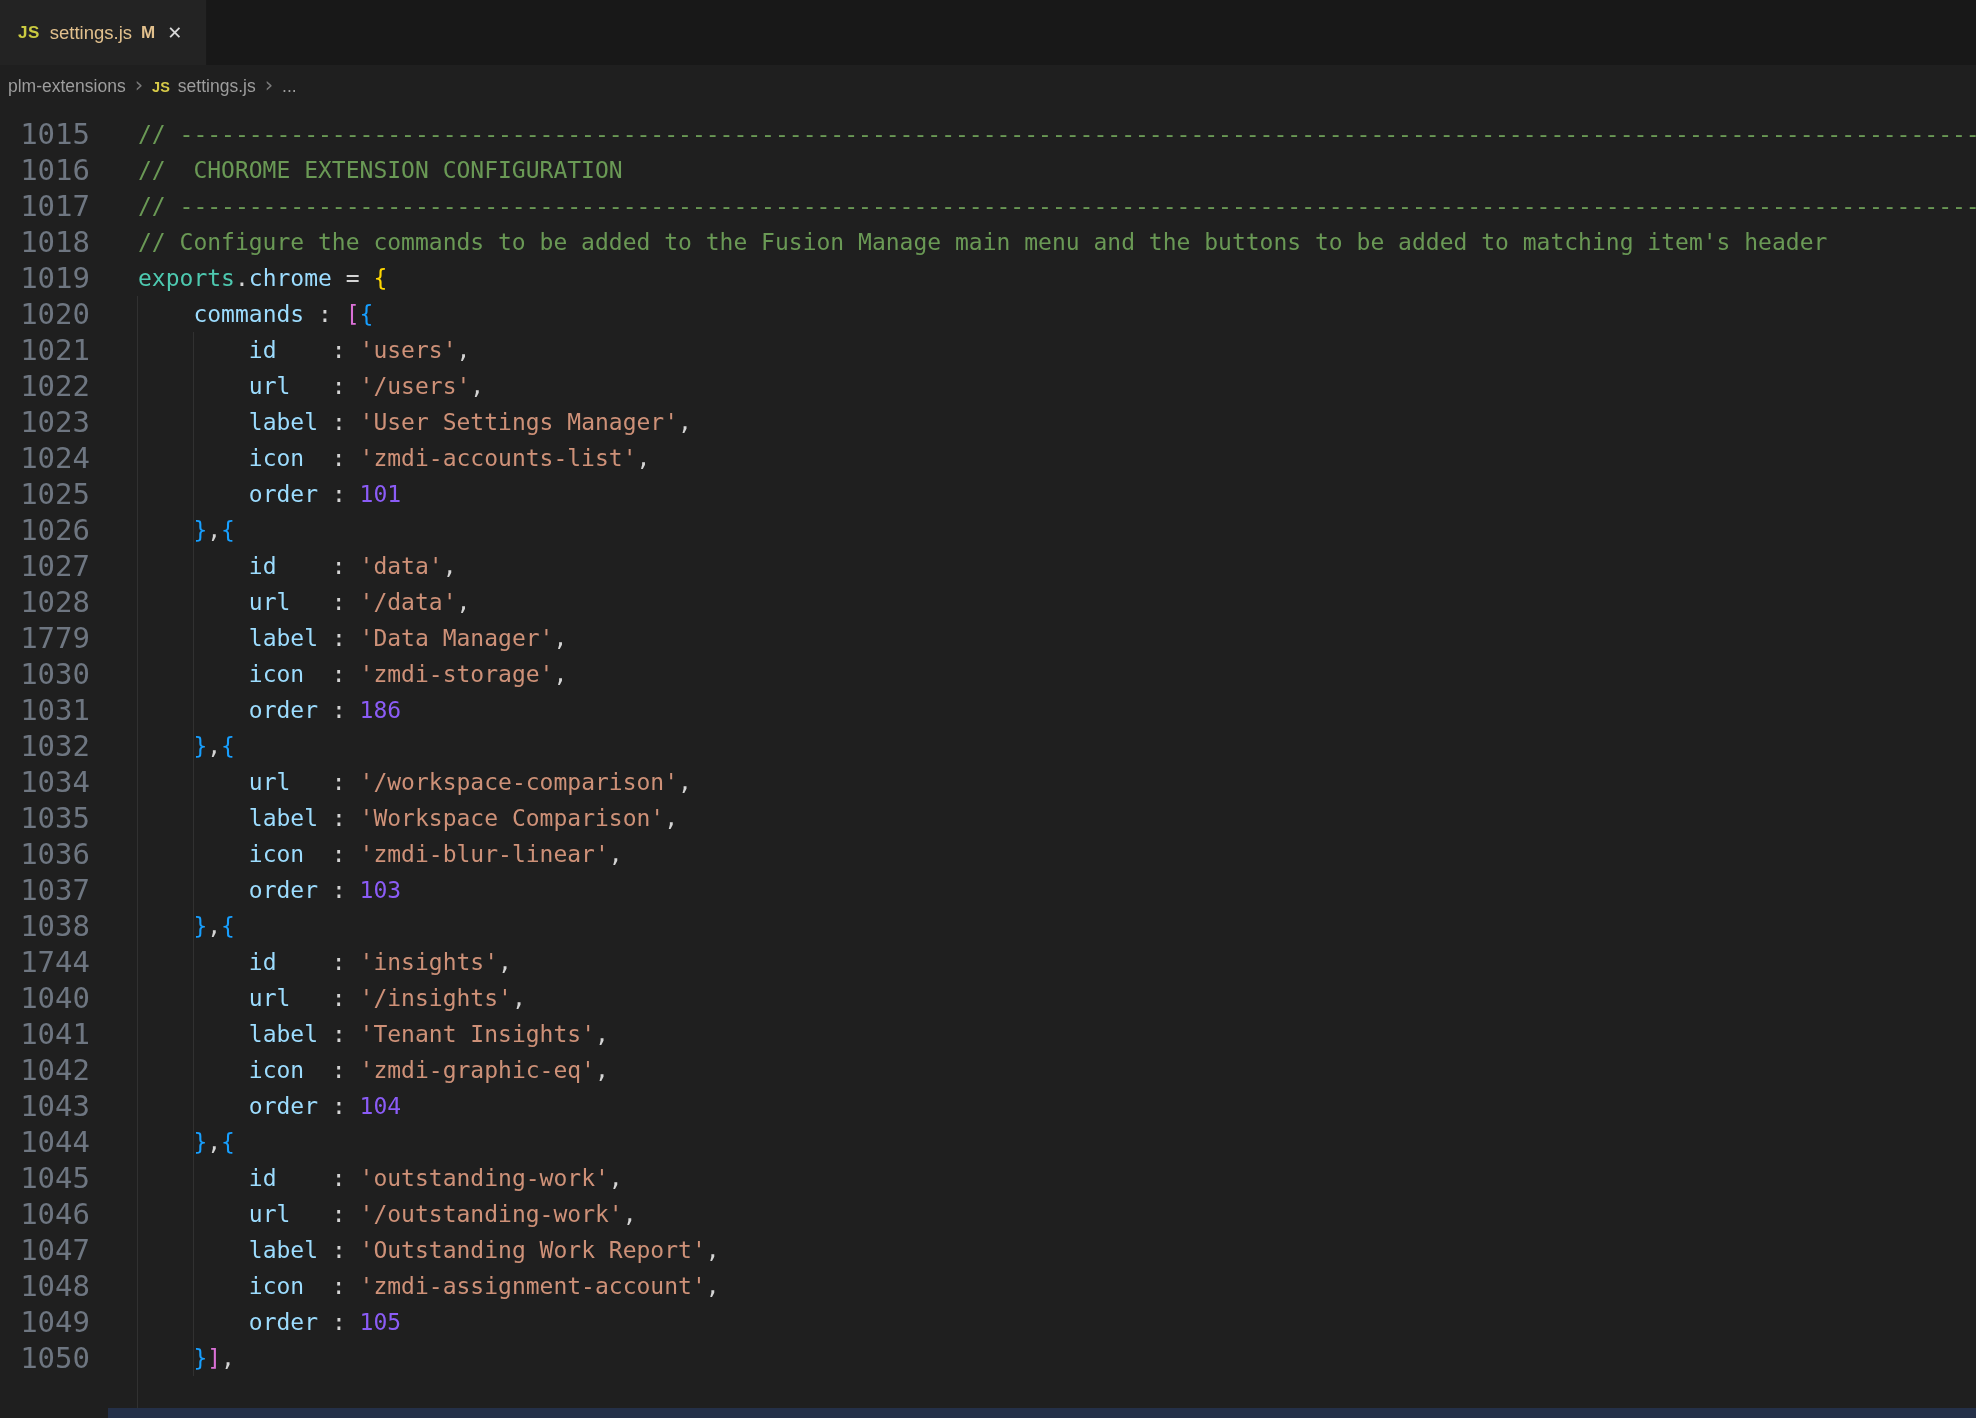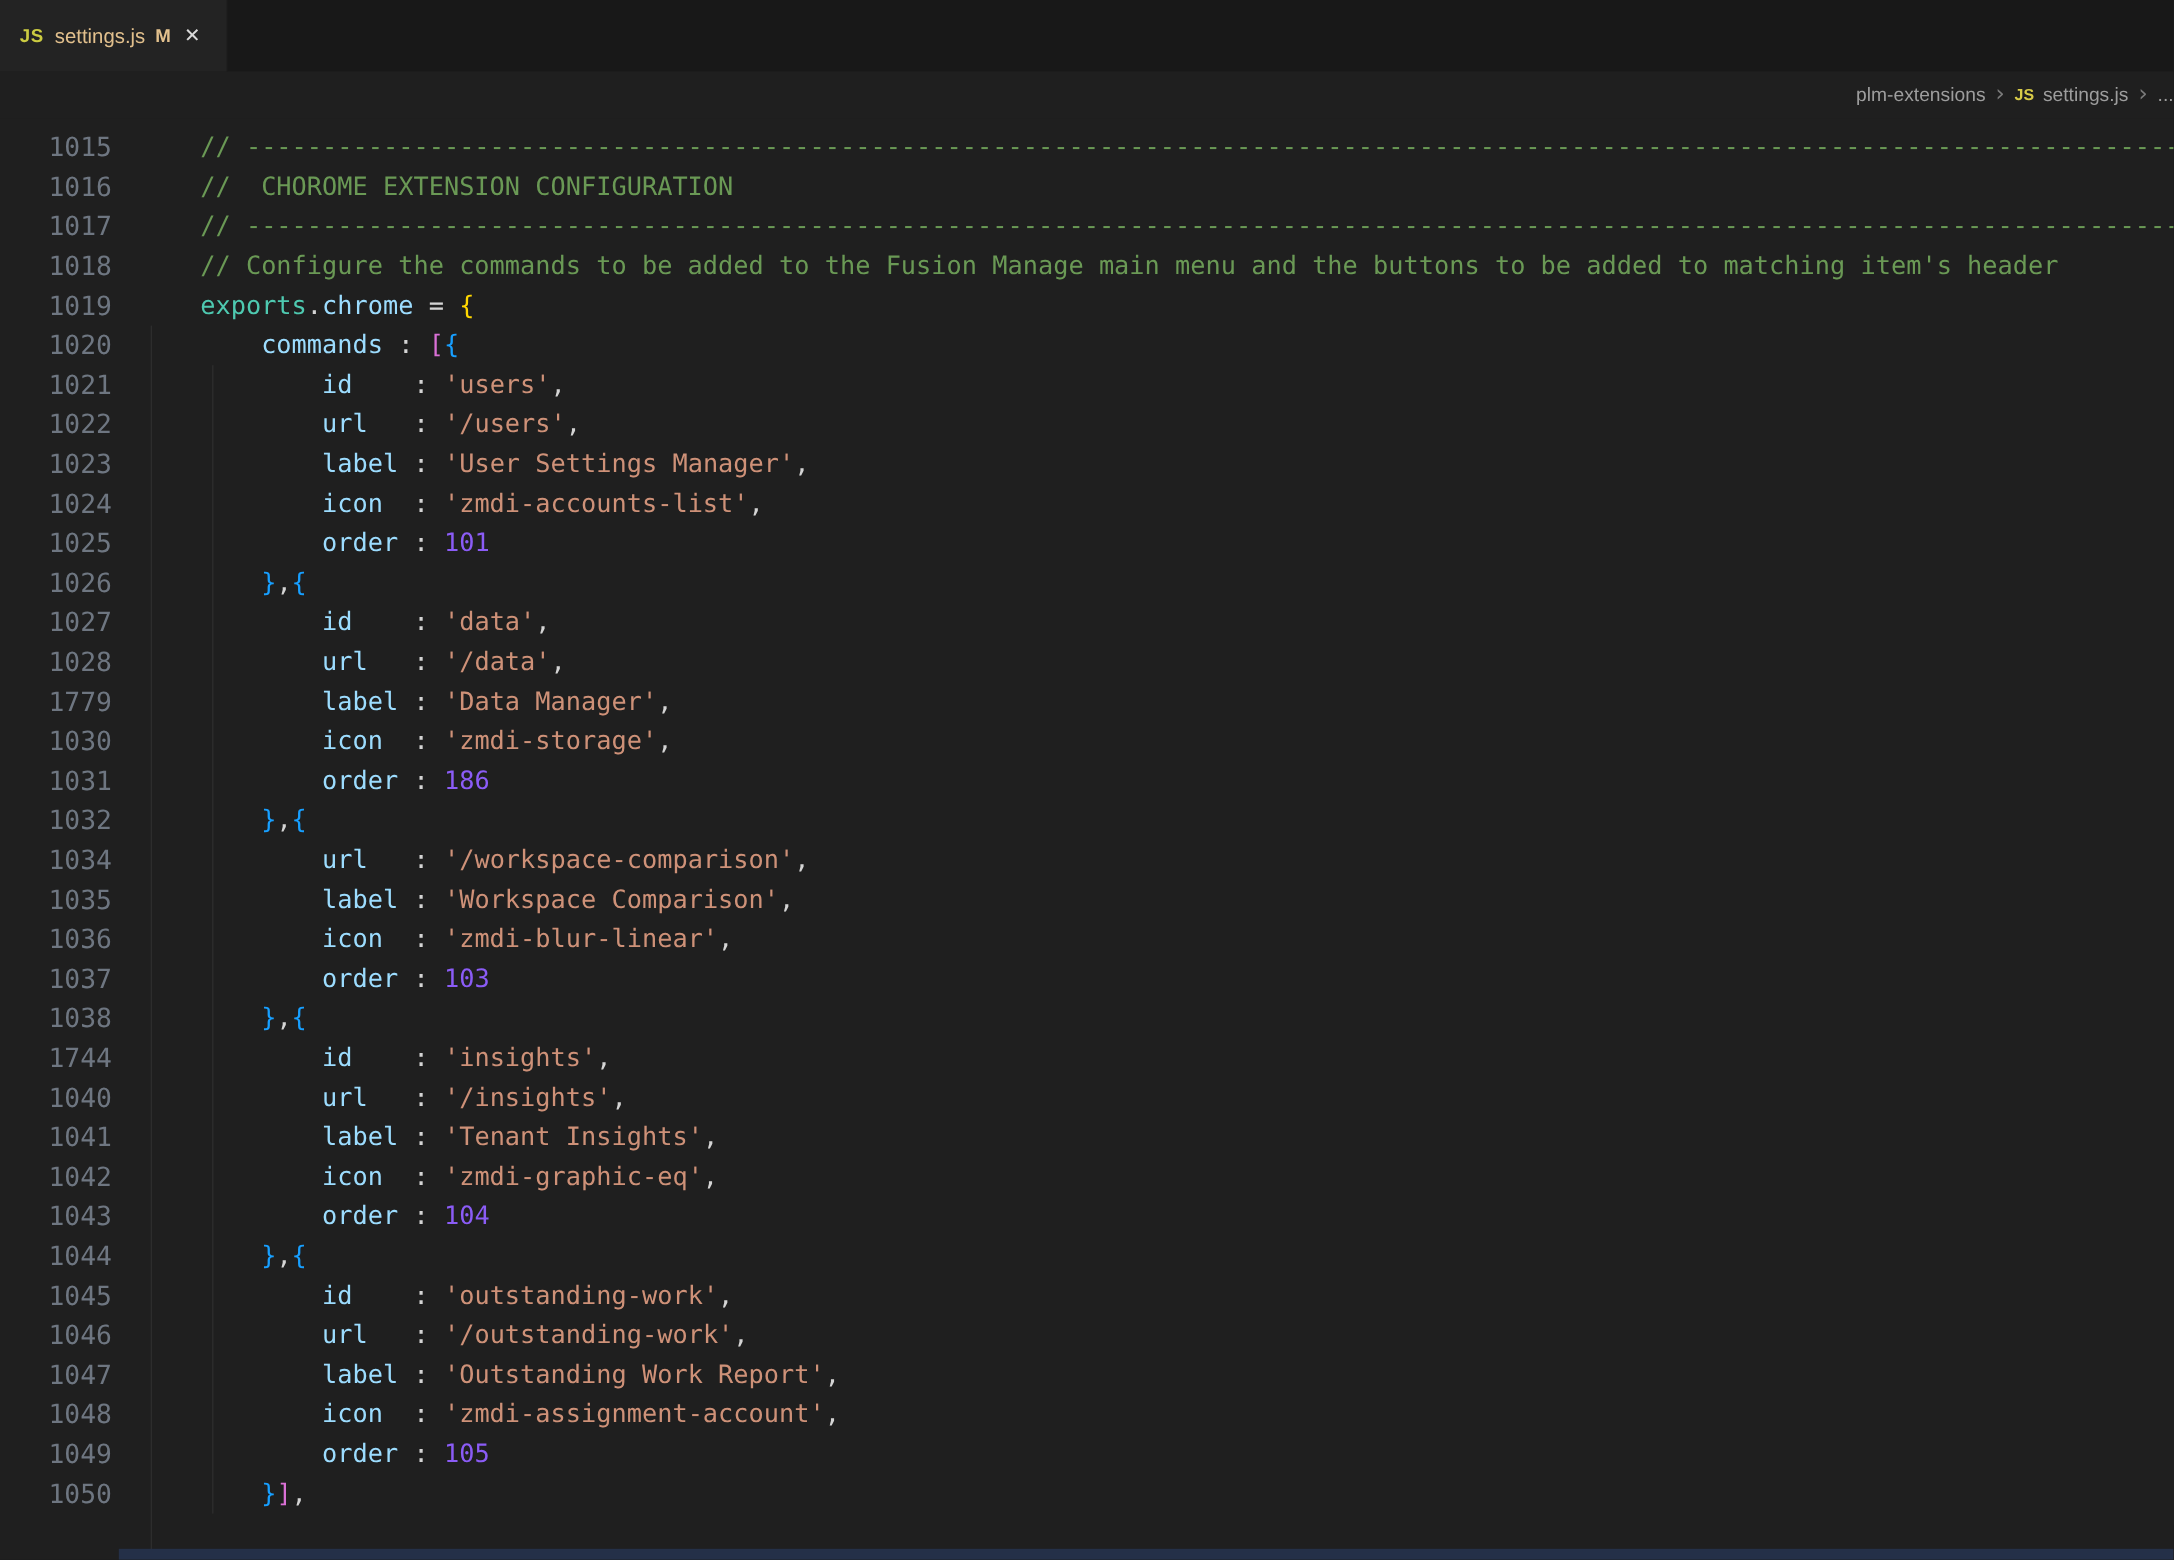--- a/index.html
+++ b/index.html
@@ -11,36 +11,36 @@
   .tab { width:207px; background:#232323; display:flex; align-items:center;
          padding:0 12px 0 18px; border-right:1px solid #191919; }
   .js-badge { color:#cbcb41; font-weight:bold; font-size:17px; letter-spacing:0.5px; }
   .tab-title { color:#e2c08d; font-size:18.5px; margin-left:10px; }
   .tab-m { color:#e2c08d; font-size:17px; font-weight:600; margin-left:9px; }
   .tab-close { color:#d8d8d8; font-size:18px; margin-left:12px; cursor:pointer;
                font-family:"DejaVu Sans", sans-serif; }
 
   
   .breadcrumb { height:43px; background:#1f1f1f; display:flex; align-items:center;
-                padding-left:18px; font-size:17.5px; color:#9d9d9d;justify-content:flex-end; }
+                padding-left:8px; font-size:17.5px; color:#9d9d9d; }
   .crumb { color:#9d9d9d; }
   .crumb-sep { color:#7a7a7a; font-size:21px; margin:0 9px 3px 9px;
                font-family:"DejaVu Sans", sans-serif; }
   .bc-js { color:#d8cb48; font-weight:bold; font-size:14.5px; margin-right:8px; }
 
   
   .editor { position:relative; height:1310px; padding-top:8px; }
   .guide { position:absolute; width:1px; background:#313131; z-index:0; }
   #guide-col0 { left:137px; top:188px; height:1116px; }
   #guide-col4 { left:193px; top:224px; height:1044px; }
 
   .code-row { display:flex; height:36px; line-height:36px; position:relative; z-index:1;
               font-family:"DejaVu Sans Mono", monospace; font-size:23px; white-space:pre; }
-  .gutter { flex:none; width:108px; text-align:left; padding-right:18px;
-            color:#6e7681; font-size:24px;margin-left:44px; }
+  .gutter { flex:none; width:108px; text-align:right; padding-right:18px;
+            color:#6e7681; font-size:29px; }
   .code { flex:1 1 auto; padding-left:30px; overflow:hidden; }
 
   
   .tk-c  { color:#6a9955; }  
   .tk-m  { color:#4ec9b0; }  
   .tk-p  { color:#9cdcfe; }  
   .tk-o  { color:#d4d4d4; }  
   .tk-s  { color:#ce9178; }  
   .tk-n  { color:#8b5cf6; }  
   .tk-b1 { color:#ffd700; }  

